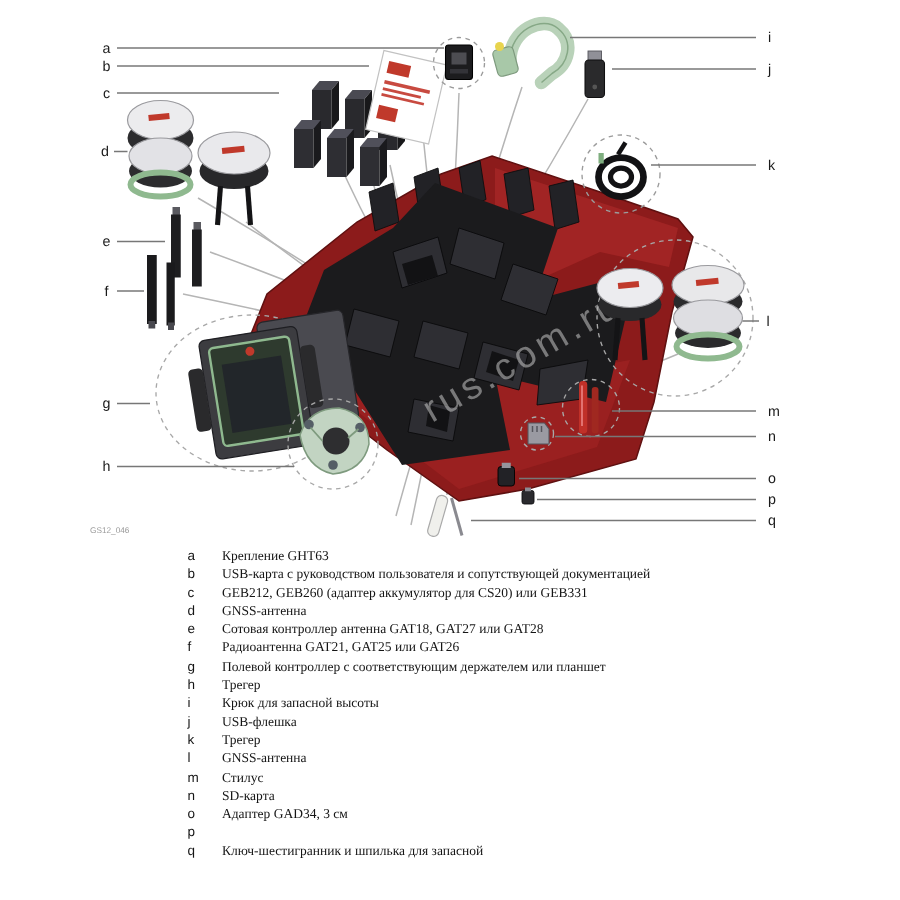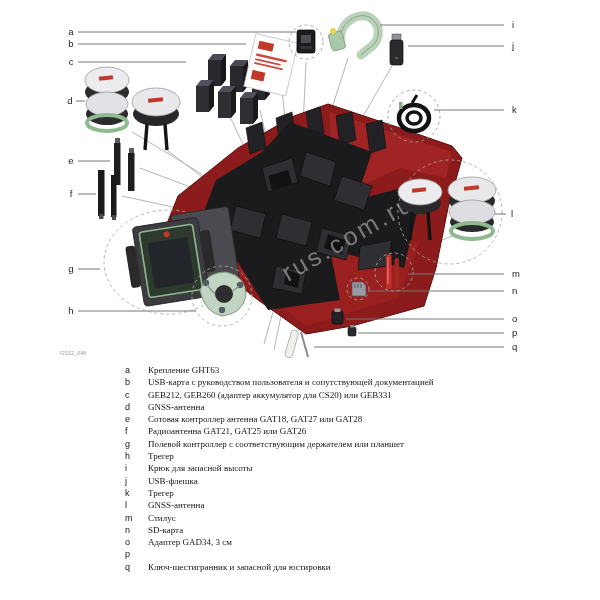--- a/index.html
+++ b/index.html
@@ -386,17 +386,17 @@
     </div>
     <div class="legend-row">
       <span class="legend-letter">o</span>
       <span class="legend-text">Адаптер GAD34, 3 см</span>
     </div>
     <div class="legend-row">
       <span class="legend-letter">p</span>
     </div>
     <div class="legend-row">
       <span class="legend-letter">q</span>
-      <span class="legend-text">Ключ-шестигранник и запасной для юстировки</span>
+      <span class="legend-text">Ключ-шестигранник и шпилька для запасной</span>
     </div>
   </div>
 
 </div>
 
 </body></html>

